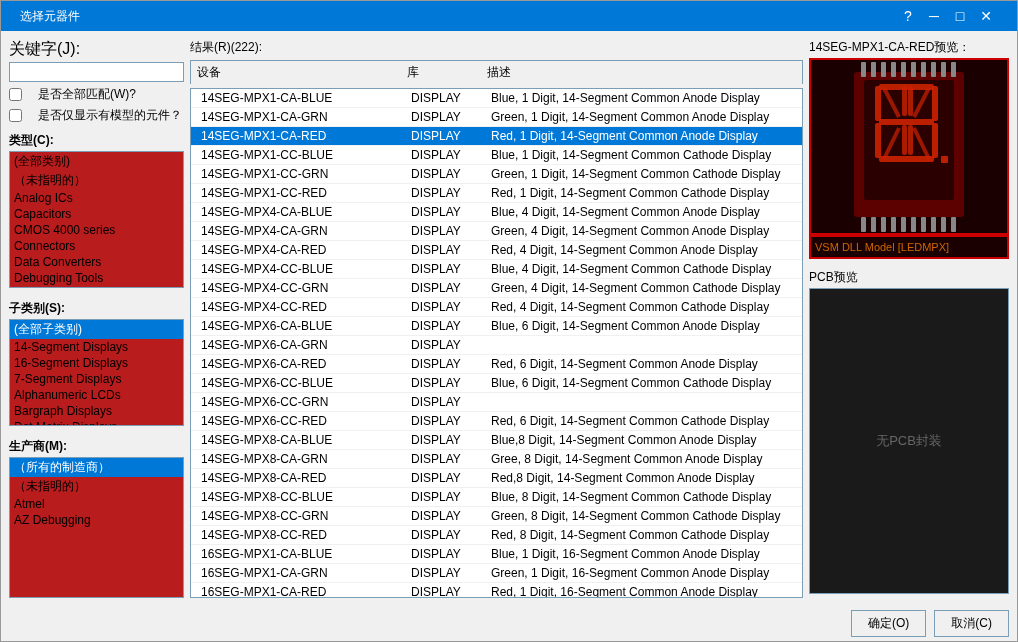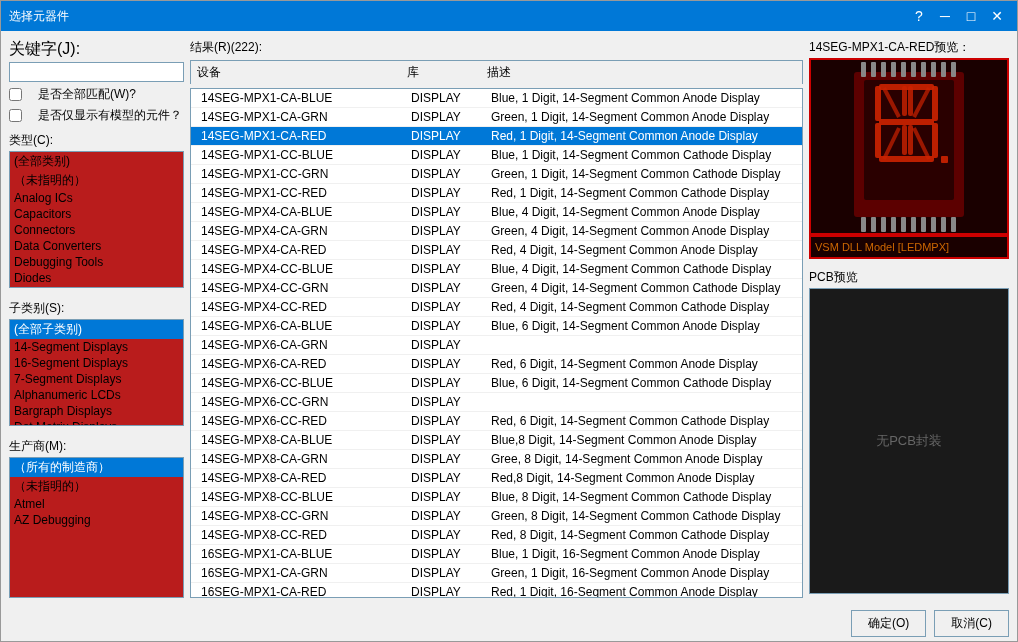--- a/index.html
+++ b/index.html
@@ -1,18 +1,18 @@
 <!DOCTYPE html>
 <html><head>
   <meta charset="utf-8">
   <style>
     * { box-sizing: border-box; margin: 0; padding: 0; font-family: 'Microsoft YaHei', SimSun, Arial, sans-serif; font-size: 12px; }
     body { background: #f0f0f0; width: 1018px; height: 642px; overflow: hidden; }
     .dialog { width: 1018px; height: 642px; background: #f0f0f0; border: 1px solid #999; display: flex; flex-direction: column; }
-    .title-bar { background: #0078d7; color: white; padding: 6px 8px; display: flex; align-items: center; justify-content: space-between; height: 30px; }
+    .title-bar { background: #0078d7; color: white; padding: 6px 19px; display: flex; align-items: center; justify-content: space-between; height: 30px; }
     .title-bar-right { display: flex; gap: 2px; }
     .title-btn { width: 24px; height: 20px; background: transparent; border: none; color: white; cursor: pointer; font-size: 14px; display: flex; align-items: center; justify-content: center; }
     .dialog-body { display: flex; flex: 1; padding: 8px; gap: 6px; overflow: hidden; }
     .left-panel { width: 175px; display: flex; flex-direction: column; gap: 4px; flex-shrink: 0; }
     .center-panel { flex: 1; display: flex; flex-direction: column; gap: 4px; overflow: hidden; }
     .right-panel { width: 200px; display: flex; flex-direction: column; gap: 4px; flex-shrink: 0; }
     .section-label { font-size: 16px; color: #000; margin-bottom: 2px; }
     .checkbox-row { display: flex; align-items: center; gap: 16px; font-size: 12px; }
     .checkbox-row input[type=checkbox] { width: 13px; height: 13px; }
     .list-box { border: 1px solid #7a9eb5; background: #b91c1c; overflow-y: auto; flex: 1; }
@@ -23,21 +23,21 @@
     .table-area { border: 1px solid #7a9eb5; background: white; overflow-y: auto; flex: 1; }
     .table-row { display: grid; grid-template-columns: 210px 80px 1fr; padding: 1px 8px; cursor: pointer; border-bottom: 1px solid #f0f0f0; }
     .table-row.selected { background: #0078d7; color: white; }
     .table-cell { font-size: 12px; padding: 1px 2px; white-space: nowrap; overflow: hidden; text-overflow: ellipsis; }
     .preview-area { border: 2px solid #cc0000; background: #1a0000; flex: 1; display: flex; align-items: center; justify-content: center; overflow: hidden; min-height: 120px; }
     .pcb-preview-area { border: 1px solid #7a9eb5; background: #1a1a1a; flex: 1; display: flex; align-items: center; justify-content: center; min-height: 100px; }
     .preview-label { font-size: 12px; color: #000; margin-bottom: 2px; }
     .bottom-bar { display: flex; justify-content: flex-end; padding: 4px 8px; gap: 8px; align-items: center; }
     .btn { padding: 4px 16px; background: #f0f0f0; border: 1px solid #7a9eb5; cursor: pointer; font-size: 12px; min-width: 60px; }
     .search-input { border: 1px solid #7a9eb5; padding: 2px 4px; font-size: 12px; width: 100%; background: white; }
-    .section-header { font-size: 12px; color: #000; margin-top: 4px; margin-bottom: 2px; }
+    .section-header { font-size: 12px; color: #000; margin-top: 4px; margin-bottom: 2px; font-weight: bold; }
     .results-count { font-size: 12px; color: #000; }
     .category-section { display: flex; flex-direction: column; height: 160px; margin-bottom: 4px; }
     .subcategory-section { display: flex; flex-direction: column; height: 130px; margin-bottom: 4px; }
     .manufacturer-section { display: flex; flex-direction: column; flex: 1; }
     .right-top-section { display: flex; flex-direction: column; height: 220px; margin-bottom: 6px; }
     .right-bottom-section { display: flex; flex-direction: column; flex: 1; margin-bottom: 4px; }
   </style>
 </head>
 <body>
 
@@ -71,20 +71,21 @@
         <span>是否仅显示有模型的元件？</span>
       </div>
 
       <div class="category-section">
         <div class="section-header">类型(C):</div>
         <div class="list-box" id="category-list">
             <div class="list-item">(全部类别)</div>
             <div class="list-item">（未指明的）</div>
             <div class="list-item">Analog ICs</div>
             <div class="list-item">Capacitors</div>
+            <div class="list-item">CMOS 4000 series</div>
             <div class="list-item">Connectors</div>
             <div class="list-item">Data Converters</div>
             <div class="list-item">Debugging Tools</div>
             <div class="list-item">Diodes</div>
           </div>
       </div>
 
       <div class="subcategory-section">
         <div class="section-header">子类别(S):</div>
         <div class="list-box" id="subcategory-list">

